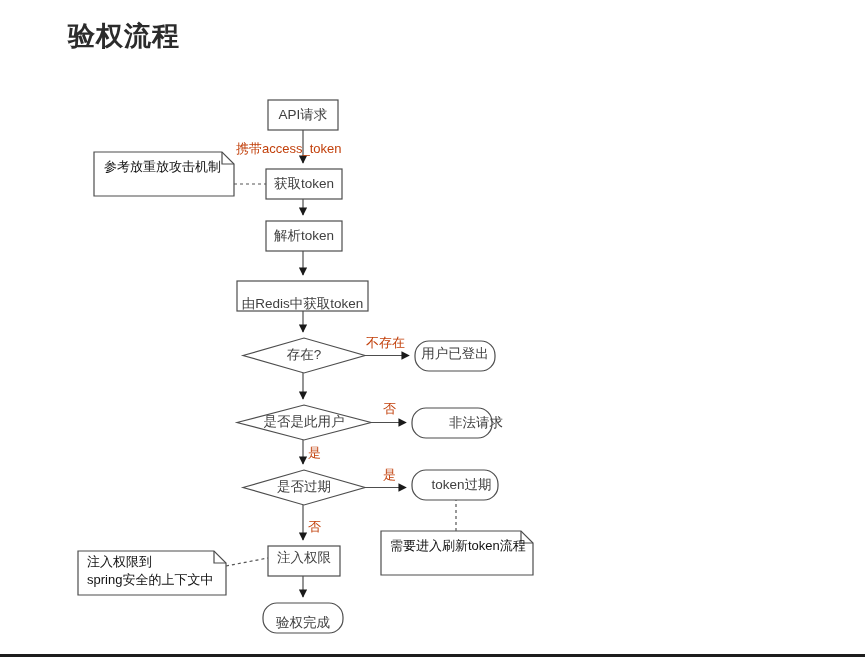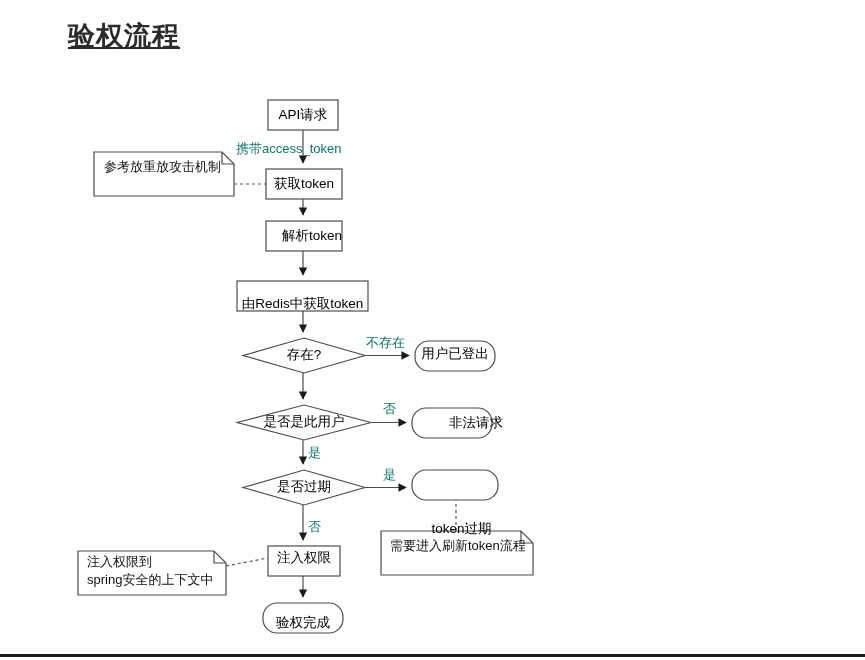--- a/index.html
+++ b/index.html
@@ -22,47 +22,46 @@
   }
   .page-title {
     position: absolute;
     left: 68px;
     top: 18px;
     font-size: 27px;
     font-weight: bold;
     color: #2b2b2b;
     letter-spacing: 1px;
     white-space: nowrap;
-    text-decoration: underline;
   }
   .bottom-rule {
     position: absolute;
     left: 0;
     top: 654px;
     width: 865px;
     height: 3px;
     background: #1d1d1d;
   }
   
   .node-label {
     position: absolute;
     display: flex;
     align-items: center;
     justify-content: center;
     font-size: 13.5px;
-    color: #000000;
+    color: #404040;
     white-space: nowrap;
     pointer-events: none;
     text-align: center;
     line-height: 1.35;
   }
   .edge-label {
     position: absolute;
     font-size: 13px;
-    color: #0f766e;
+    color: #c2410c;
     white-space: nowrap;
   }
   .note-label {
     position: absolute;
     font-size: 13px;
     color: #111111;
     white-space: pre-line;
     line-height: 1.35;
   }
 </style>
@@ -127,28 +126,28 @@
   <line x1="303" y1="505" x2="303" y2="540" stroke="#4d4d4d" stroke-width="1.2" marker-end="url(#arrow)"></line>
   <line x1="303" y1="576" x2="303" y2="597" stroke="#4d4d4d" stroke-width="1.2" marker-end="url(#arrow)"></line>
 
   <line x1="234" y1="184" x2="266" y2="184" stroke="#555555" stroke-width="1.2" stroke-dasharray="3,3"></line>
   <line x1="456" y1="531" x2="456" y2="500" stroke="#555555" stroke-width="1.2" stroke-dasharray="3,3"></line>
   <line x1="226" y1="566" x2="268" y2="558" stroke="#555555" stroke-width="1.2" stroke-dasharray="3,3"></line>
 </svg>
 
 <div class="node-label" style="left:268px;top:100px;width:70px;height:30px;">API请求</div>
 <div class="node-label" style="left:266px;top:169px;width:76px;height:30px;">获取token</div>
-<div class="node-label" style="left:266px;top:221px;width:76px;height:30px;margin-left:8px;">解析token</div>
+<div class="node-label" style="left:266px;top:221px;width:76px;height:30px;">解析token</div>
 <div class="node-label" style="left:237px;top:281px;width:131px;height:46px;">由Redis中获取token</div>
 <div class="node-label" style="left:243px;top:338px;width:122px;height:35px;">存在?</div>
 <div class="node-label" style="left:415px;top:341px;width:80px;height:26px;">用户已登出</div>
 <div class="node-label" style="left:237px;top:405px;width:134px;height:35px;">是否是此用户</div>
 <div class="node-label" style="left:412px;top:408px;width:80px;height:30px;padding-left:24px;">非法请求</div>
 <div class="node-label" style="left:243px;top:470px;width:122px;height:35px;">是否过期</div>
-<div class="node-label" style="left:412px;top:470px;width:99px;height:30px;margin-top:44px;">token过期</div>
+<div class="node-label" style="left:412px;top:470px;width:99px;height:30px;">token过期</div>
 <div class="node-label" style="left:268px;top:546px;width:72px;height:24px;">注入权限</div>
 <div class="node-label" style="left:263px;top:603px;width:80px;height:40px;border-radius:14px;">验权完成</div>
 
 <div class="note-label" style="left:104px;top:158px;">参考放重放攻击机制</div>
 <div class="note-label" style="left:390px;top:537px;">需要进入刷新token流程</div>
 <div class="note-label" style="left:87px;top:553px;">注入权限到
 spring安全的上下文中</div>
 
 <div class="edge-label" style="left:236px;top:140px;">携带access_token</div>
 <div class="edge-label" style="left:366px;top:334px;">不存在</div>

